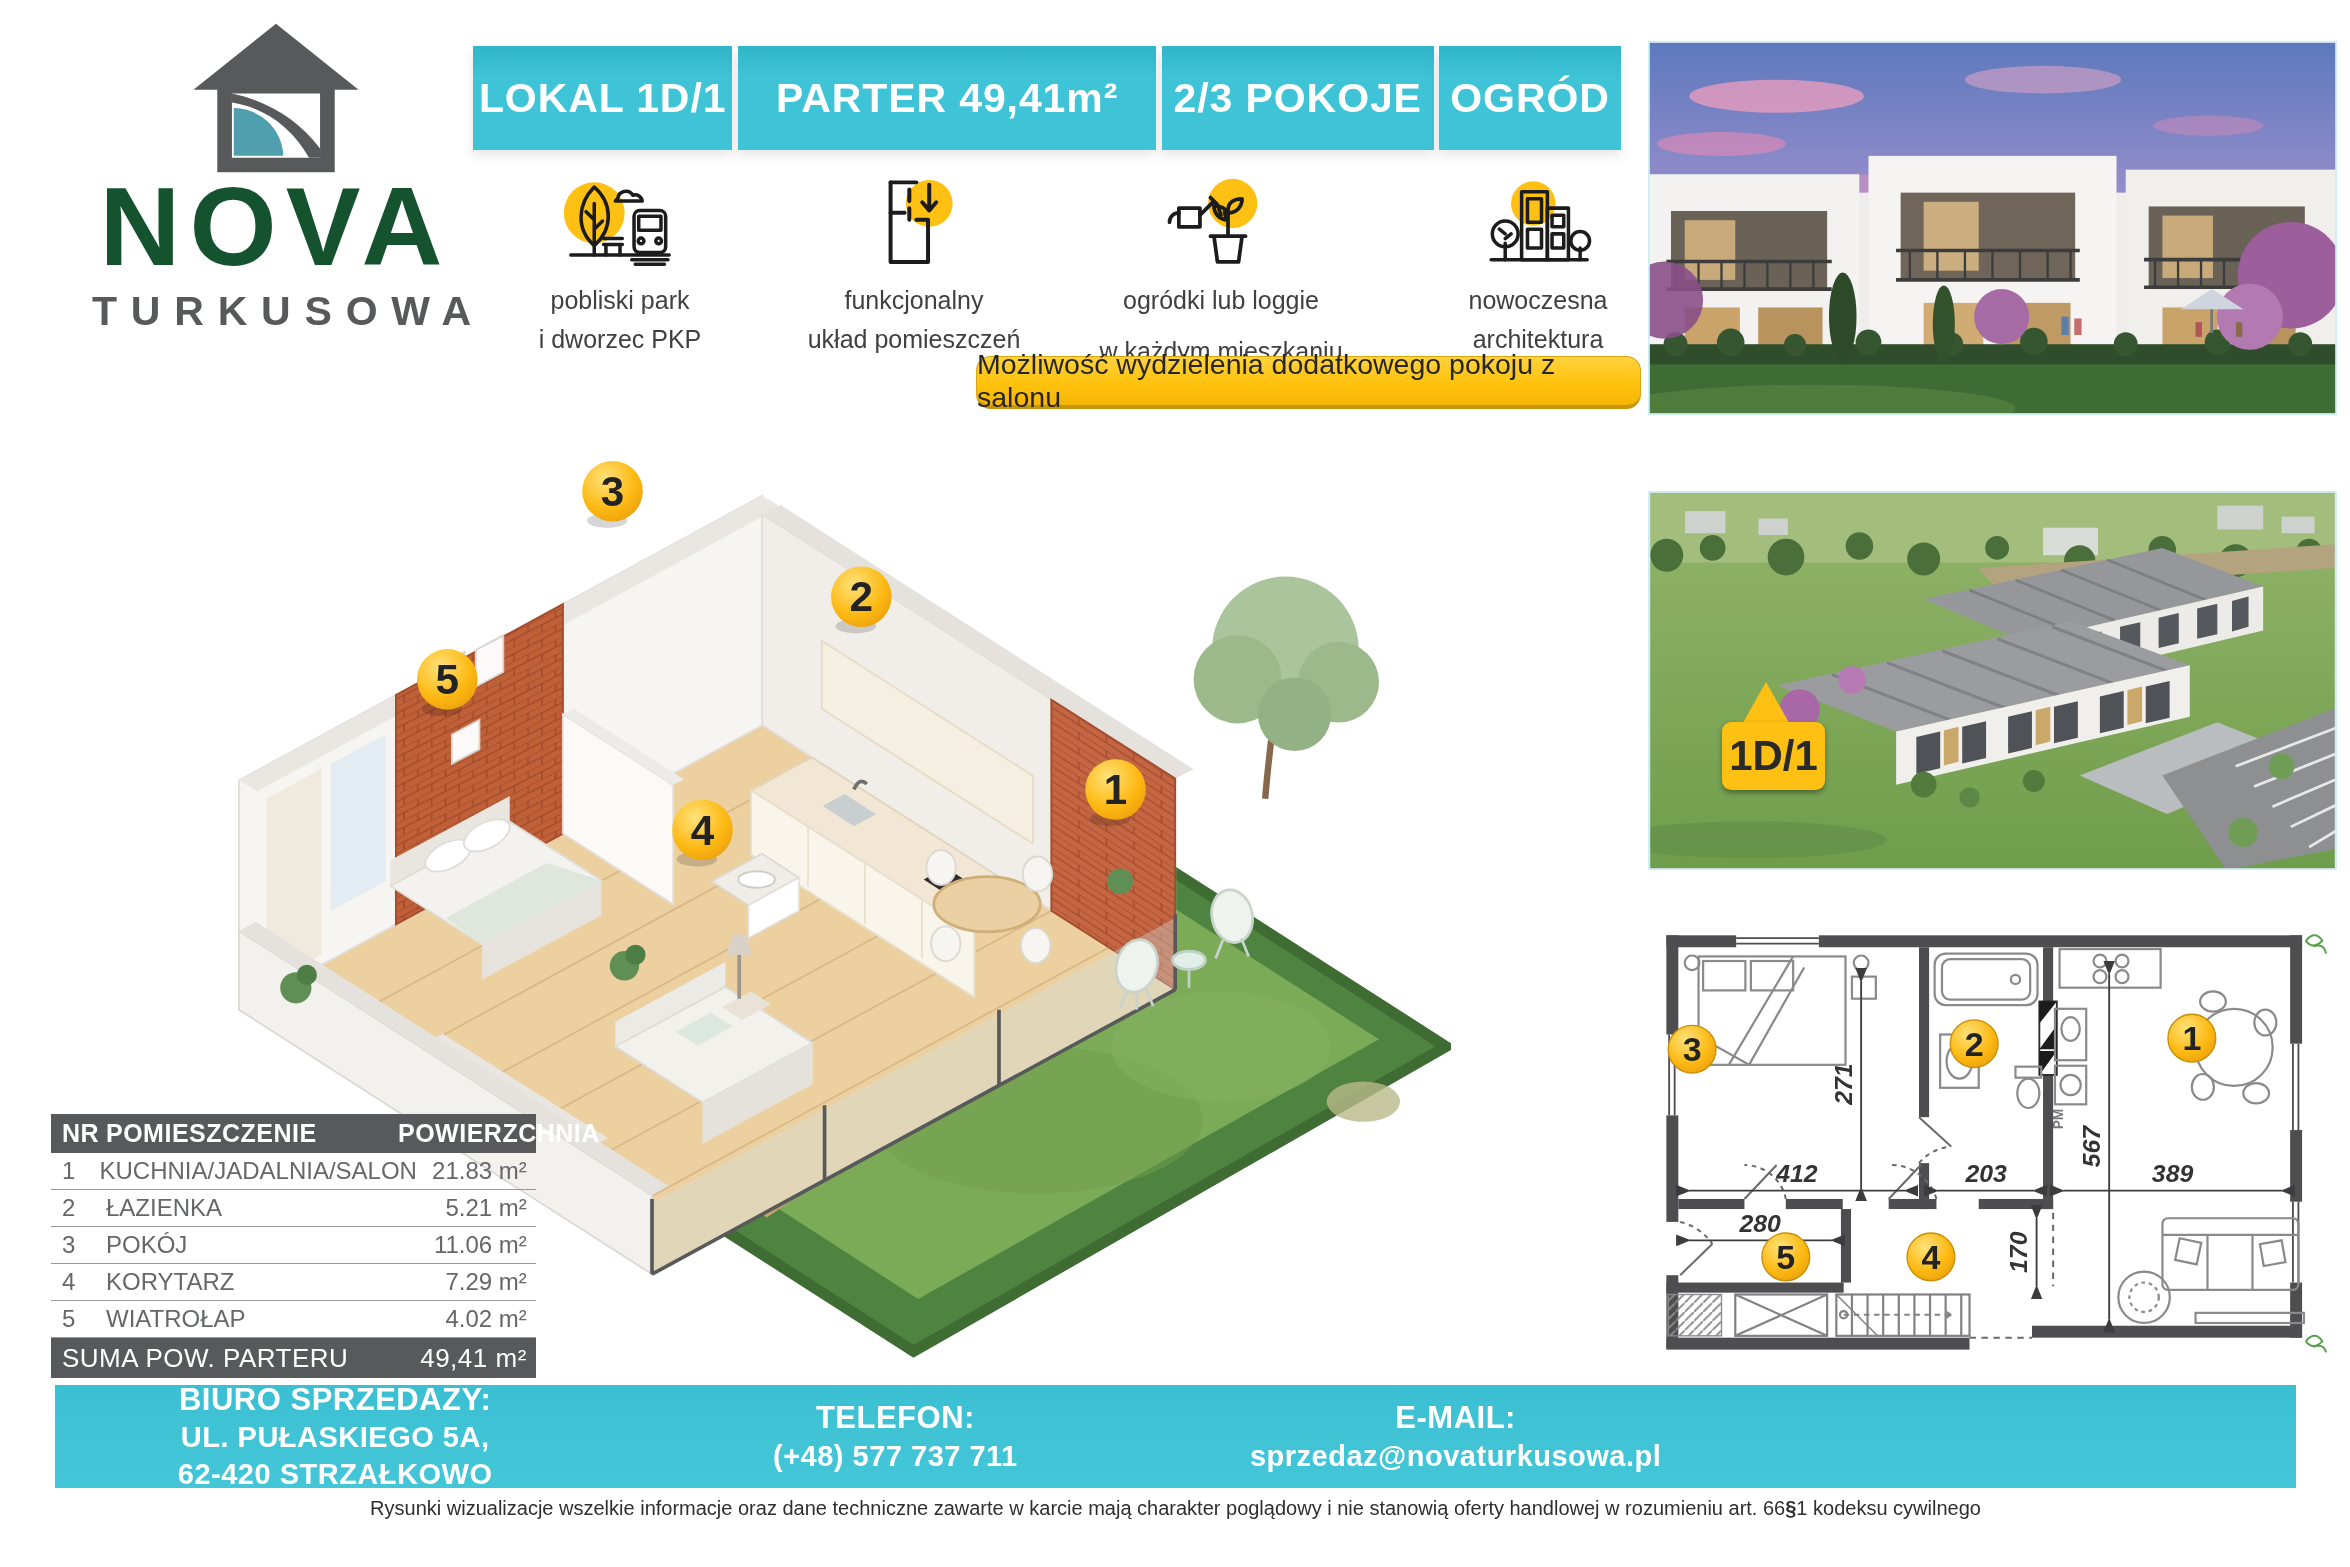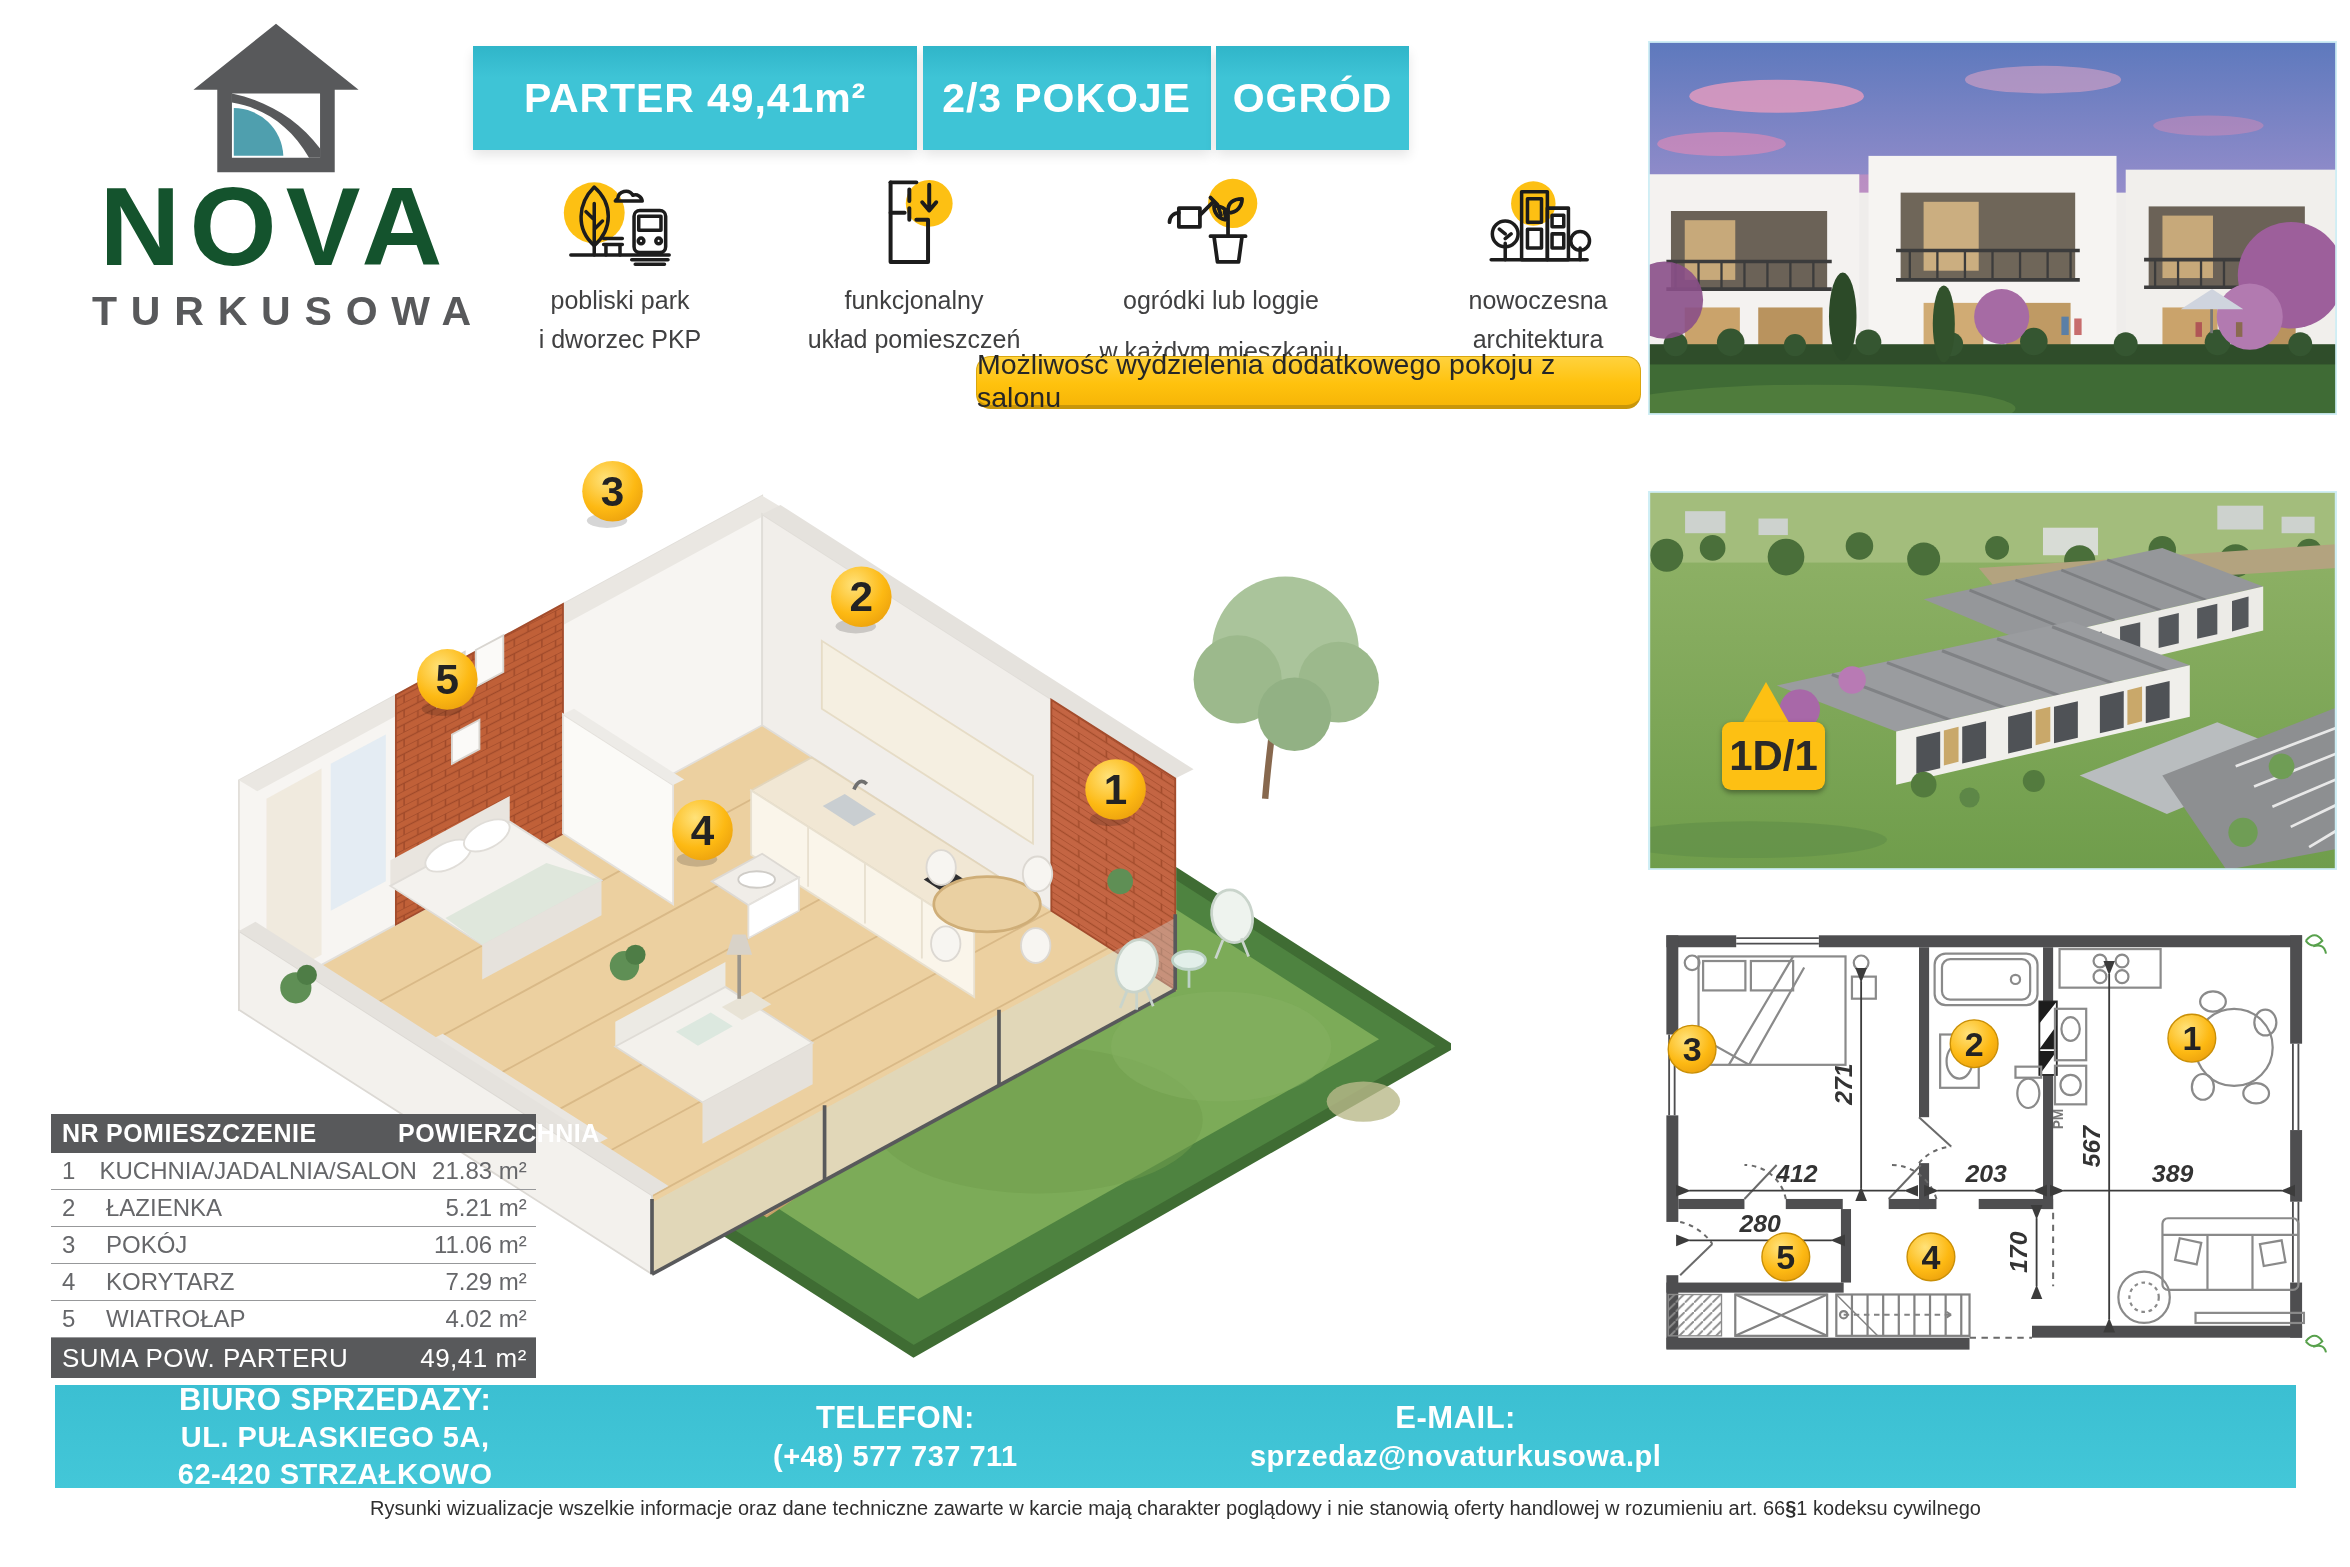--- a/index.html
+++ b/index.html
@@ -75,20 +75,21 @@
       <path d="M50 2 L95 38 L82 38 L82 83 L18 83 L18 38 L5 38 Z" fill="#58595b"></path>
       <path d="M26 40 L74 40 L74 75 L26 75 Z" fill="#ffffff"></path>
       <path d="M27 74 L27 48 A27 27 0 0 1 54 74 Z" fill="#4f9fae"></path>
       <path d="M26 40 C45 44 62 54 74 70 L74 75 L68 75 C58 58 44 48 26 45 Z" fill="#58595b"></path>
     </svg>
     <div class="brand-name">NOVA</div>
     <div class="brand-sub">TURKUSOWA</div>
   </div>
 
   <div class="header-bar">
+    <div class="seg seg1">LOKAL 1D/1</div>
     <div class="seg seg2">PARTER 49,41m²</div>
     <div class="seg seg3">2/3 POKOJE</div>
     <div class="seg seg4">OGRÓD</div>
   </div>
 
   <div class="feature" style="left:464px;">
     <svg width="118" height="96" viewBox="0 0 100 82">
       <circle cx="28" cy="34" r="26" fill="#fdc013"></circle>
       <g fill="none" stroke="#1c1c1c" stroke-width="3" stroke-linecap="round" stroke-linejoin="round">
         <path d="M28 12 C14 26 12 48 28 62 C44 48 44 26 28 12 Z"></path>

